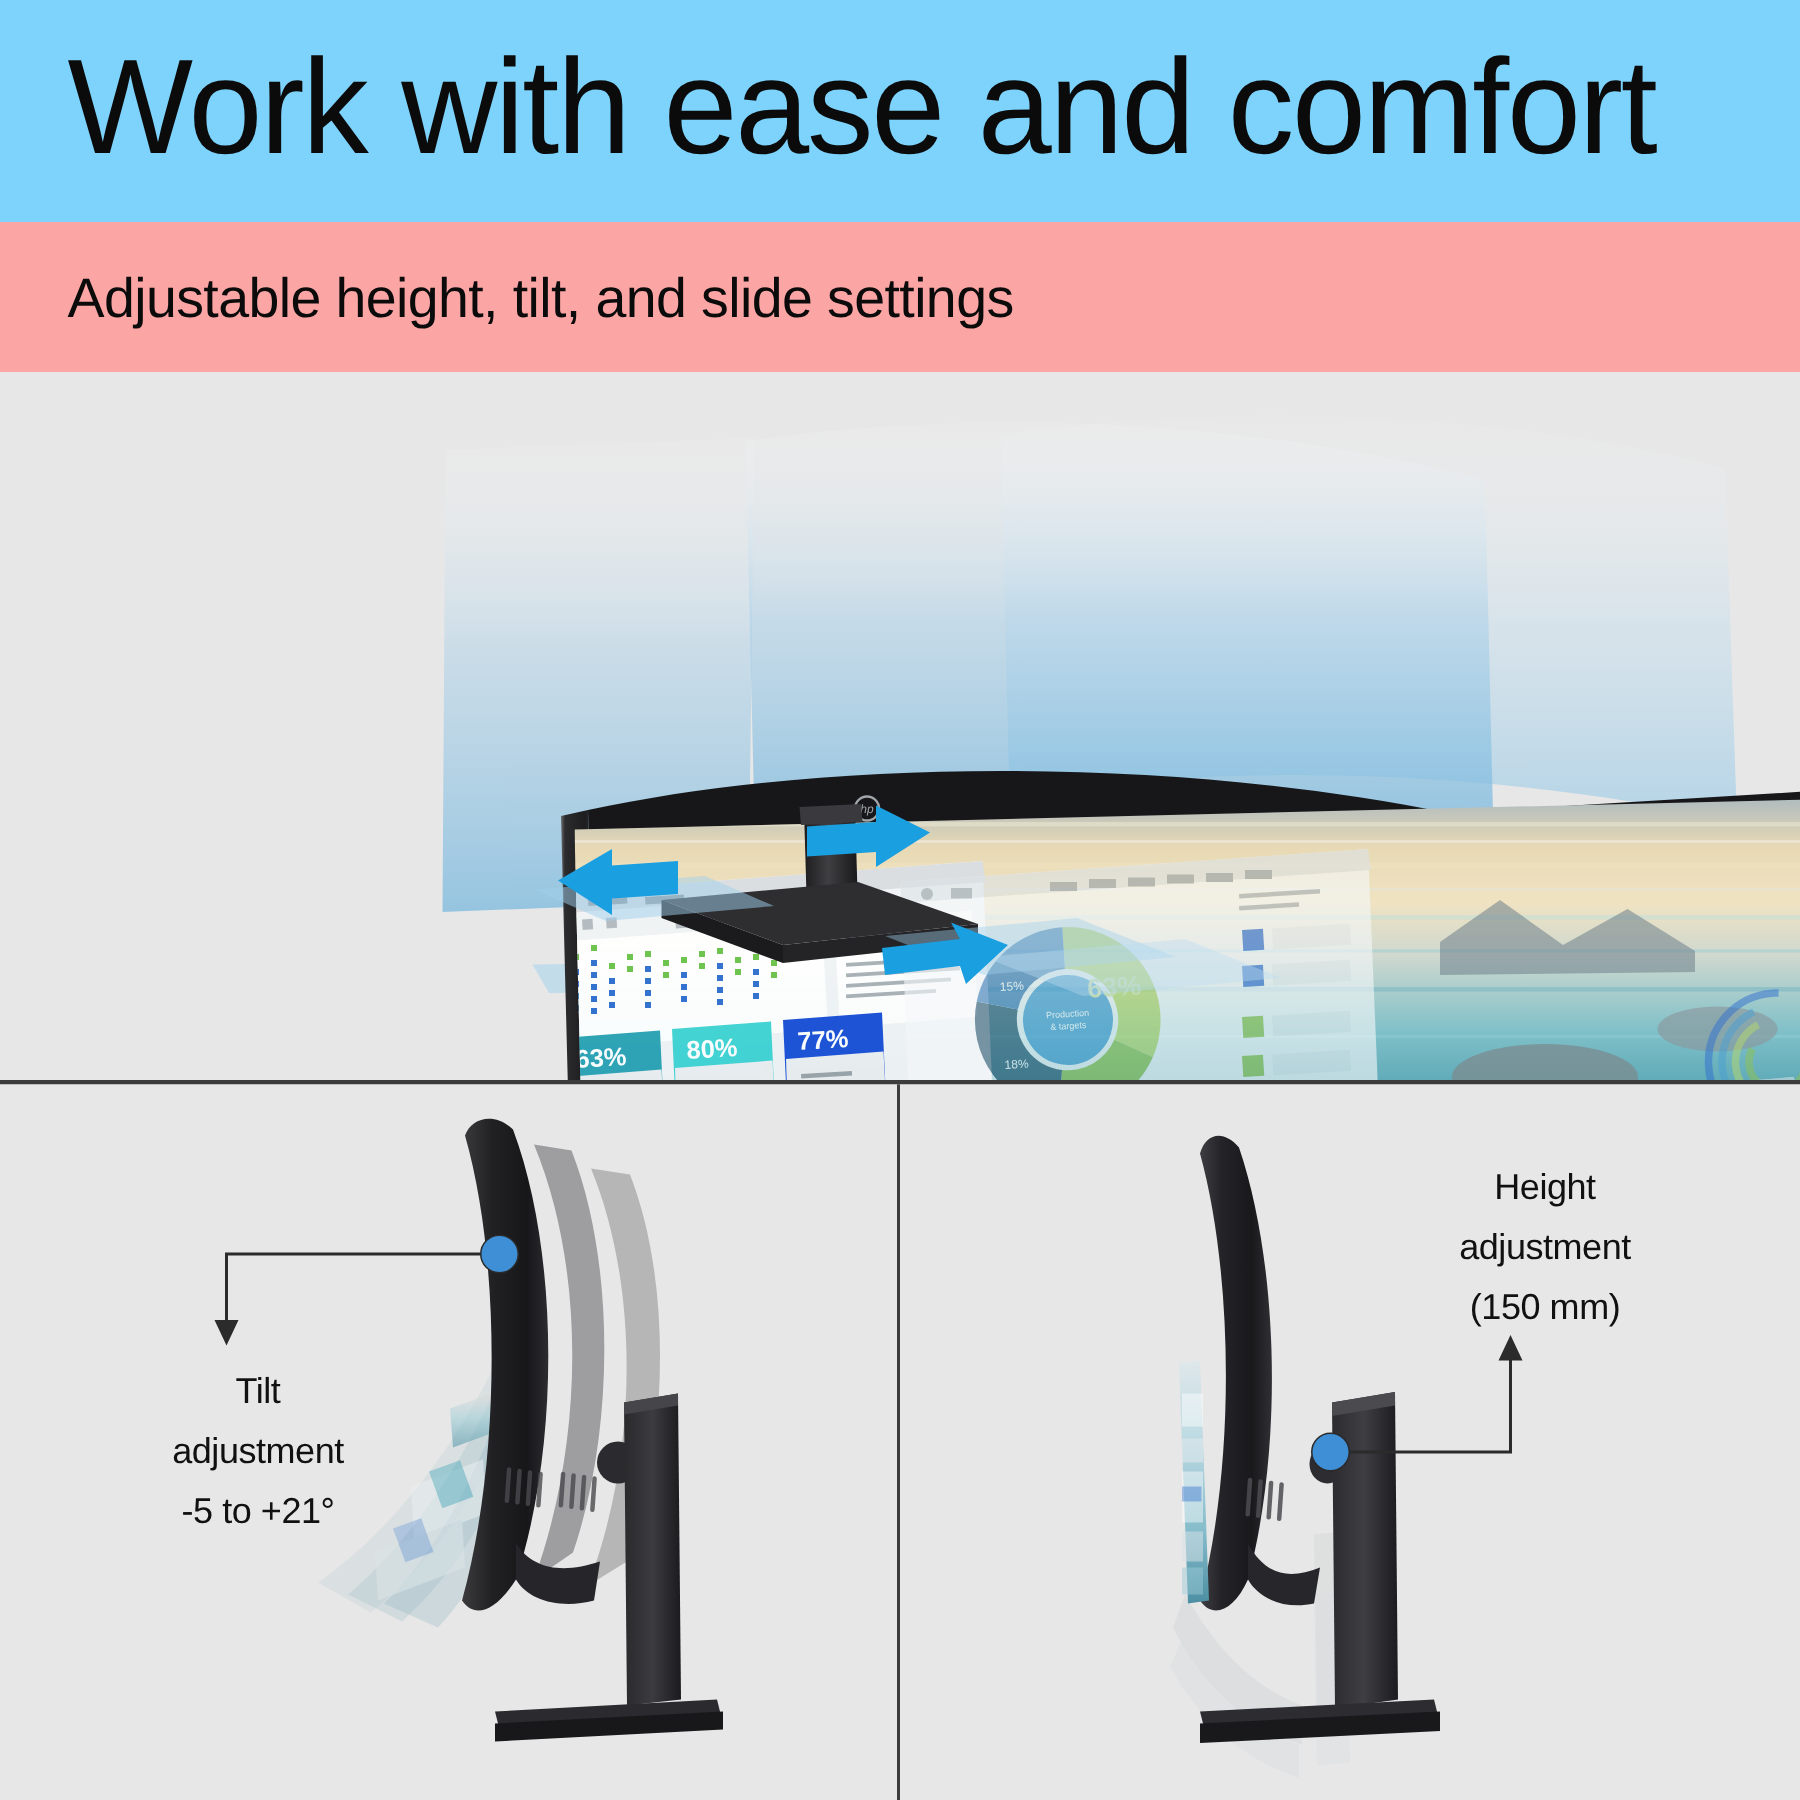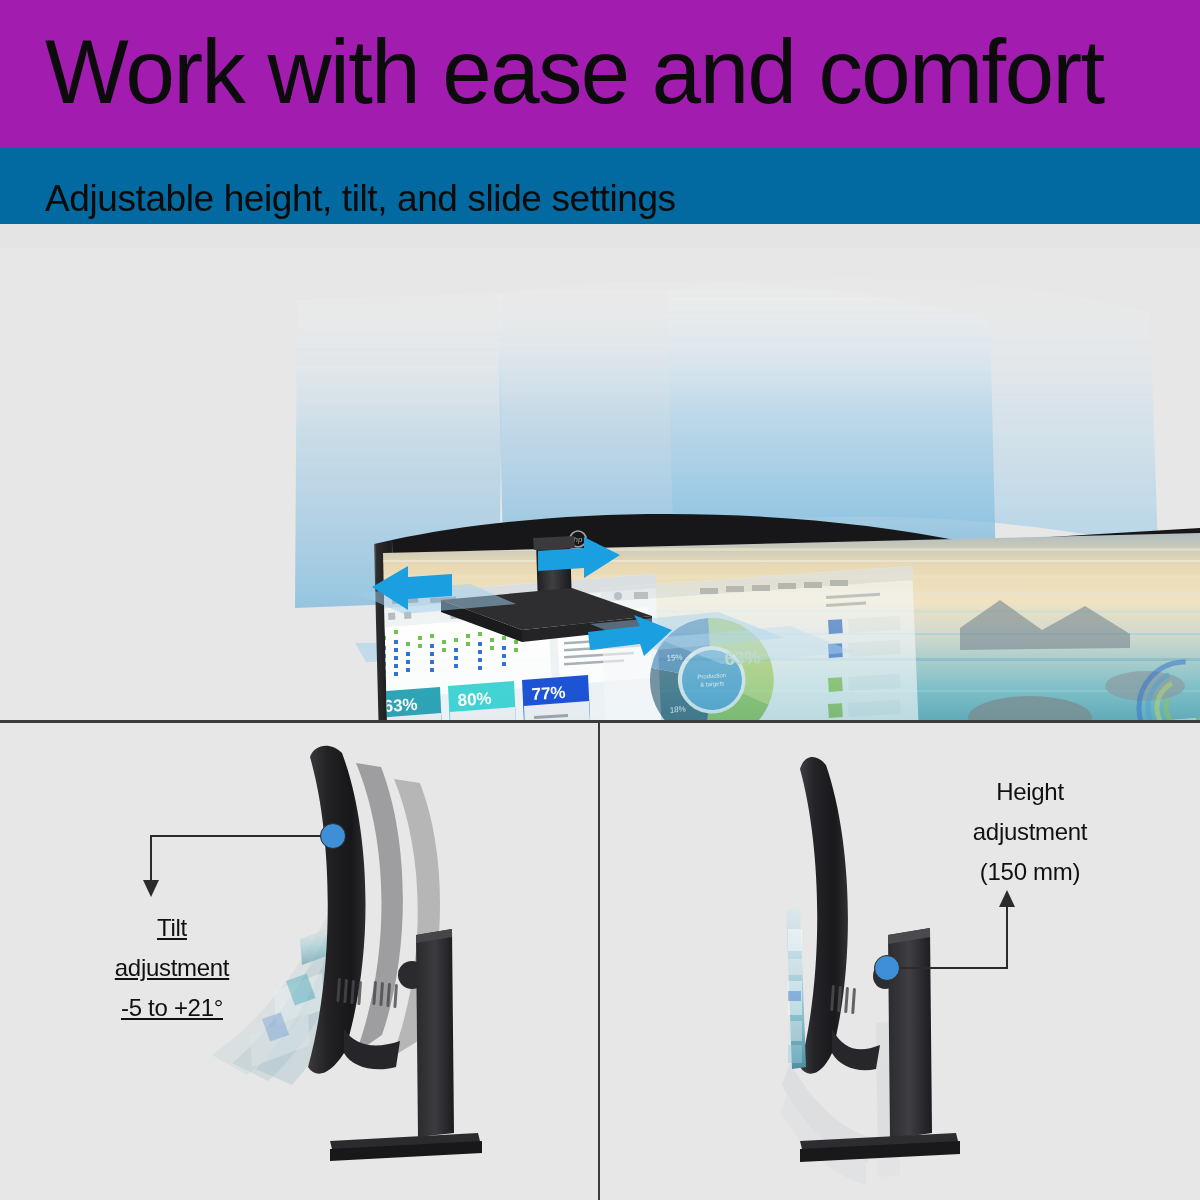--- a/index.html
+++ b/index.html
@@ -13,35 +13,35 @@
   .page{
     position:relative;
     width:1200px; height:1200px;
     background:#e4e4e4;
   }
 
   
   .band-title{
     position:absolute; left:0; top:0;
     width:1200px; height:148px;
-    background:#a21caf;
+    background:#7dd3fc;
   }
   .band-title h1{
     position:absolute; left:45px; top:20px;
     font-size:90px; line-height:104px;
     font-weight:400; color:#0b0b0b;
     letter-spacing:-1.5px;
     white-space:nowrap;
     transform:scaleX(0.985);
     transform-origin:left center;
   }
   .band-sub{
     position:absolute; left:0; top:148px;
-    width:1200px; height:76px;
-    background:#0369a1;
+    width:1200px; height:100px;
+    background:#fca5a5;
   }
   .band-sub h2{
     position:absolute; left:45px; top:28px;
     font-size:37px; line-height:46px;
     font-weight:400; color:#0b0b0b;
     letter-spacing:-0.4px;
     white-space:nowrap;
   }
 
   
@@ -515,21 +515,21 @@
         <ellipse cx="412" cy="252" rx="14" ry="14" fill="#2b2b2f"></ellipse>
 
         <path d="M416 212 L452 206 L454 410 L418 414 Z" fill="url(#sideDark2)"></path>
         <path d="M416 212 L452 206 L452 214 L416 220 Z" fill="#46464a"></path>
 
         <path d="M330 418 L478 410 L482 426 L334 434 Z" fill="#2b2b2f"></path>
         <path d="M330 426 L482 418 L482 430 L330 438 Z" fill="#18181b"></path>
       </g>
     </svg>
 
-    <div class="callout-text callout-tilt" style="position:absolute;left:22px;top:185px;width:300px;text-decoration:underline;">Tilt
+    <div class="callout-text callout-tilt" style="position:absolute;left:22px;top:185px;width:300px;">Tilt
 adjustment
 -5 to +21°</div>
   </div>
 
   <div class="panel panel-right">
     <svg width="600" height="477" viewBox="0 0 600 477">
       <defs>
         <linearGradient id="sideDarkR" x1="0" y1="0" x2="1" y2="0">
           <stop offset="0%" stop-color="#3e3e42"></stop>
           <stop offset="30%" stop-color="#242428"></stop>

